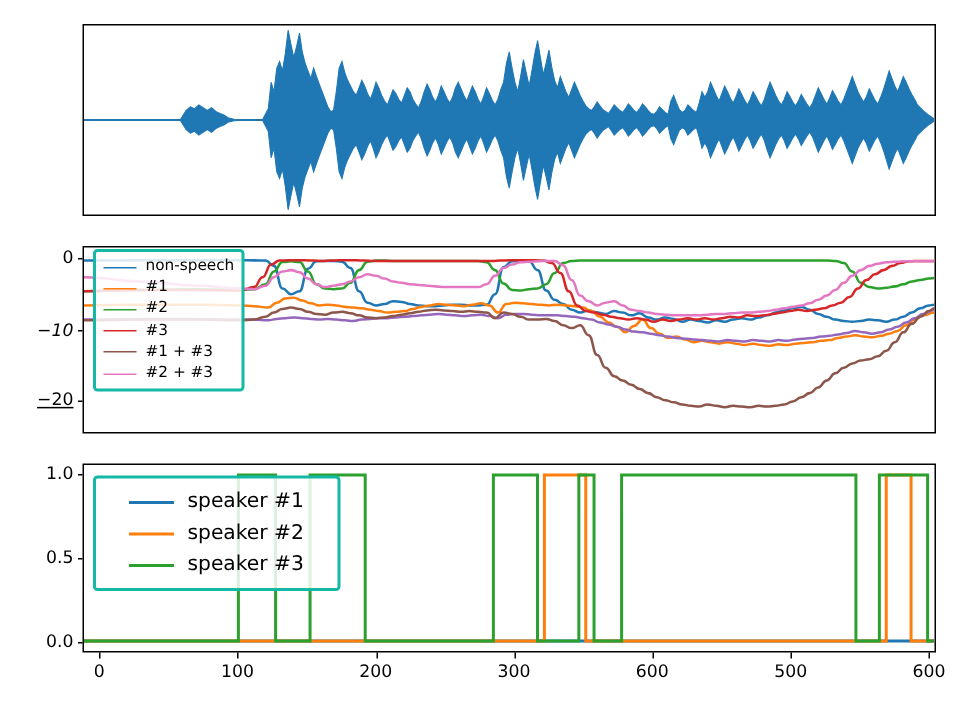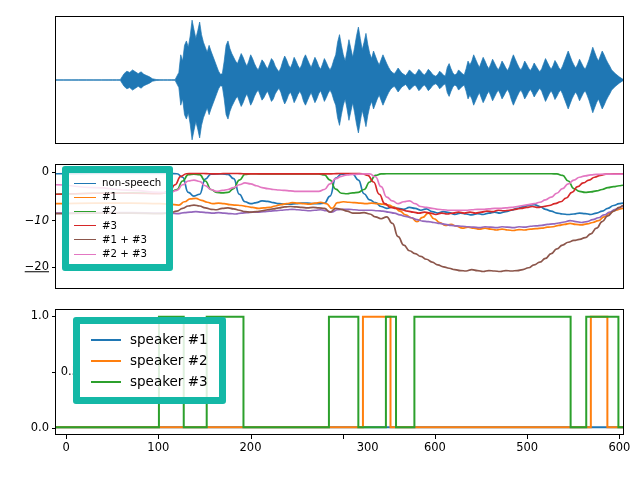--- a/index.html
+++ b/index.html
@@ -16,29 +16,29 @@
   .ytick{text-align:right;transform:translateY(-50%);}
   .xtick{text-align:center;transform:translateX(-50%);}
 
   
   .tickmark{position:absolute;background:#000000;}
   .tickmark.y{width:3.5px;height:1.1px;}
   .tickmark.x{width:1.1px;height:3.5px;}
 
   
   .legend{position:absolute;box-sizing:border-box;background:rgba(255,255,255,0.84);
-          border:7px solid #14b8a6;border-radius:3px;padding:3px 5px;}
+          border:2px solid #14b8a6;border-radius:3px;padding:3px 5px;}
   .legend-row{display:flex;align-items:center;height:13px;}
   .legend-line{display:inline-block;width:22px;height:0;border-top-width:1.9px;
                border-top-style:solid;margin-right:6px;flex:0 0 auto;}
   .legend-label{font-size:10.2px;color:#000000;white-space:nowrap;line-height:1;}
 
   #legend-mid{left:62px;top:166px;}
   #legend-mid .legend-row{height:14.2px;}
-  #legend-bot{left:62px;top:317px;padding:5px 11px;margin-left:11px;}
+  #legend-bot{left:62px;top:317px;padding:5px 22px;}
   #legend-bot .legend-row{height:21px;}
   #legend-bot .legend-line{width:30px;border-top-width:2.1px;margin-right:9px;}
   #legend-bot .legend-label{font-size:13.5px;}
 </style>
 </head>
 <body>
 
 <div id="figure">
 
   <div class="panel" id="panel-waveform" style="left:55px;top:16px;width:569px;height:128px;">
@@ -70,31 +70,31 @@
   <div id="axis-decor">
       <div class="tickmark y" style="left: 51.5px; top: 171.7px;"></div>
       <div class="tick ytick" style="right: 591px; top: 171.7px;">0</div>
       <div class="tickmark y" style="left: 51.5px; top: 219.6px;"></div>
       <div class="tick ytick" style="right: 591px; top: 221px; font-style: italic;">−10</div>
       <div class="tickmark y" style="left: 51.5px; top: 267.4px;"></div>
       <div class="tick ytick" style="right: 591px; top: 267.4px; text-decoration: underline;">−20</div>
       <div class="tickmark y" style="left: 51.5px; top: 428.3px;"></div>
       <div class="tick ytick" style="right: 591px; top: 428.3px;">0.0</div>
       <div class="tickmark y" style="left: 51.5px; top: 372px;"></div>
-      <div class="tick ytick" style="right: 561px; top: 372px;">0.5</div>
+      <div class="tick ytick" style="right: 591px; top: 372px;">0.5</div>
       <div class="tickmark y" style="left: 51.5px; top: 315.8px;"></div>
       <div class="tick ytick" style="right: 591px; top: 315.8px;">1.0</div>
       <div class="tickmark x" style="left: 66.1px; top: 435px;"></div>
       <div class="tick xtick" style="left: 66.1px; top: 442px;">0</div>
       <div class="tickmark x" style="left: 158.3px; top: 435px;"></div>
       <div class="tick xtick" style="left: 158.3px; top: 442px;">100</div>
       <div class="tickmark x" style="left: 250.5px; top: 435px;"></div>
       <div class="tick xtick" style="left: 250.5px; top: 442px;">200</div>
       <div class="tickmark x" style="left: 342.7px; top: 435px;"></div>
-      <div class="tick xtick" style="left: 342.7px; top: 442px; margin-left: 25px;">300</div>
+      <div class="tick xtick" style="left: 342.7px; top: 442px;">300</div>
       <div class="tickmark x" style="left: 434.9px; top: 435px;"></div>
       <div class="tick xtick" style="left: 434.9px; top: 442px;">600</div>
       <div class="tickmark x" style="left: 527.2px; top: 435px;"></div>
       <div class="tick xtick" style="left: 527.2px; top: 442px;">500</div>
       <div class="tickmark x" style="left: 619.4px; top: 435px;"></div>
       <div class="tick xtick" style="left: 619.4px; top: 442px;">600</div>
     </div>
 
   <div class="legend" id="legend-mid">
       <div class="legend-row">

